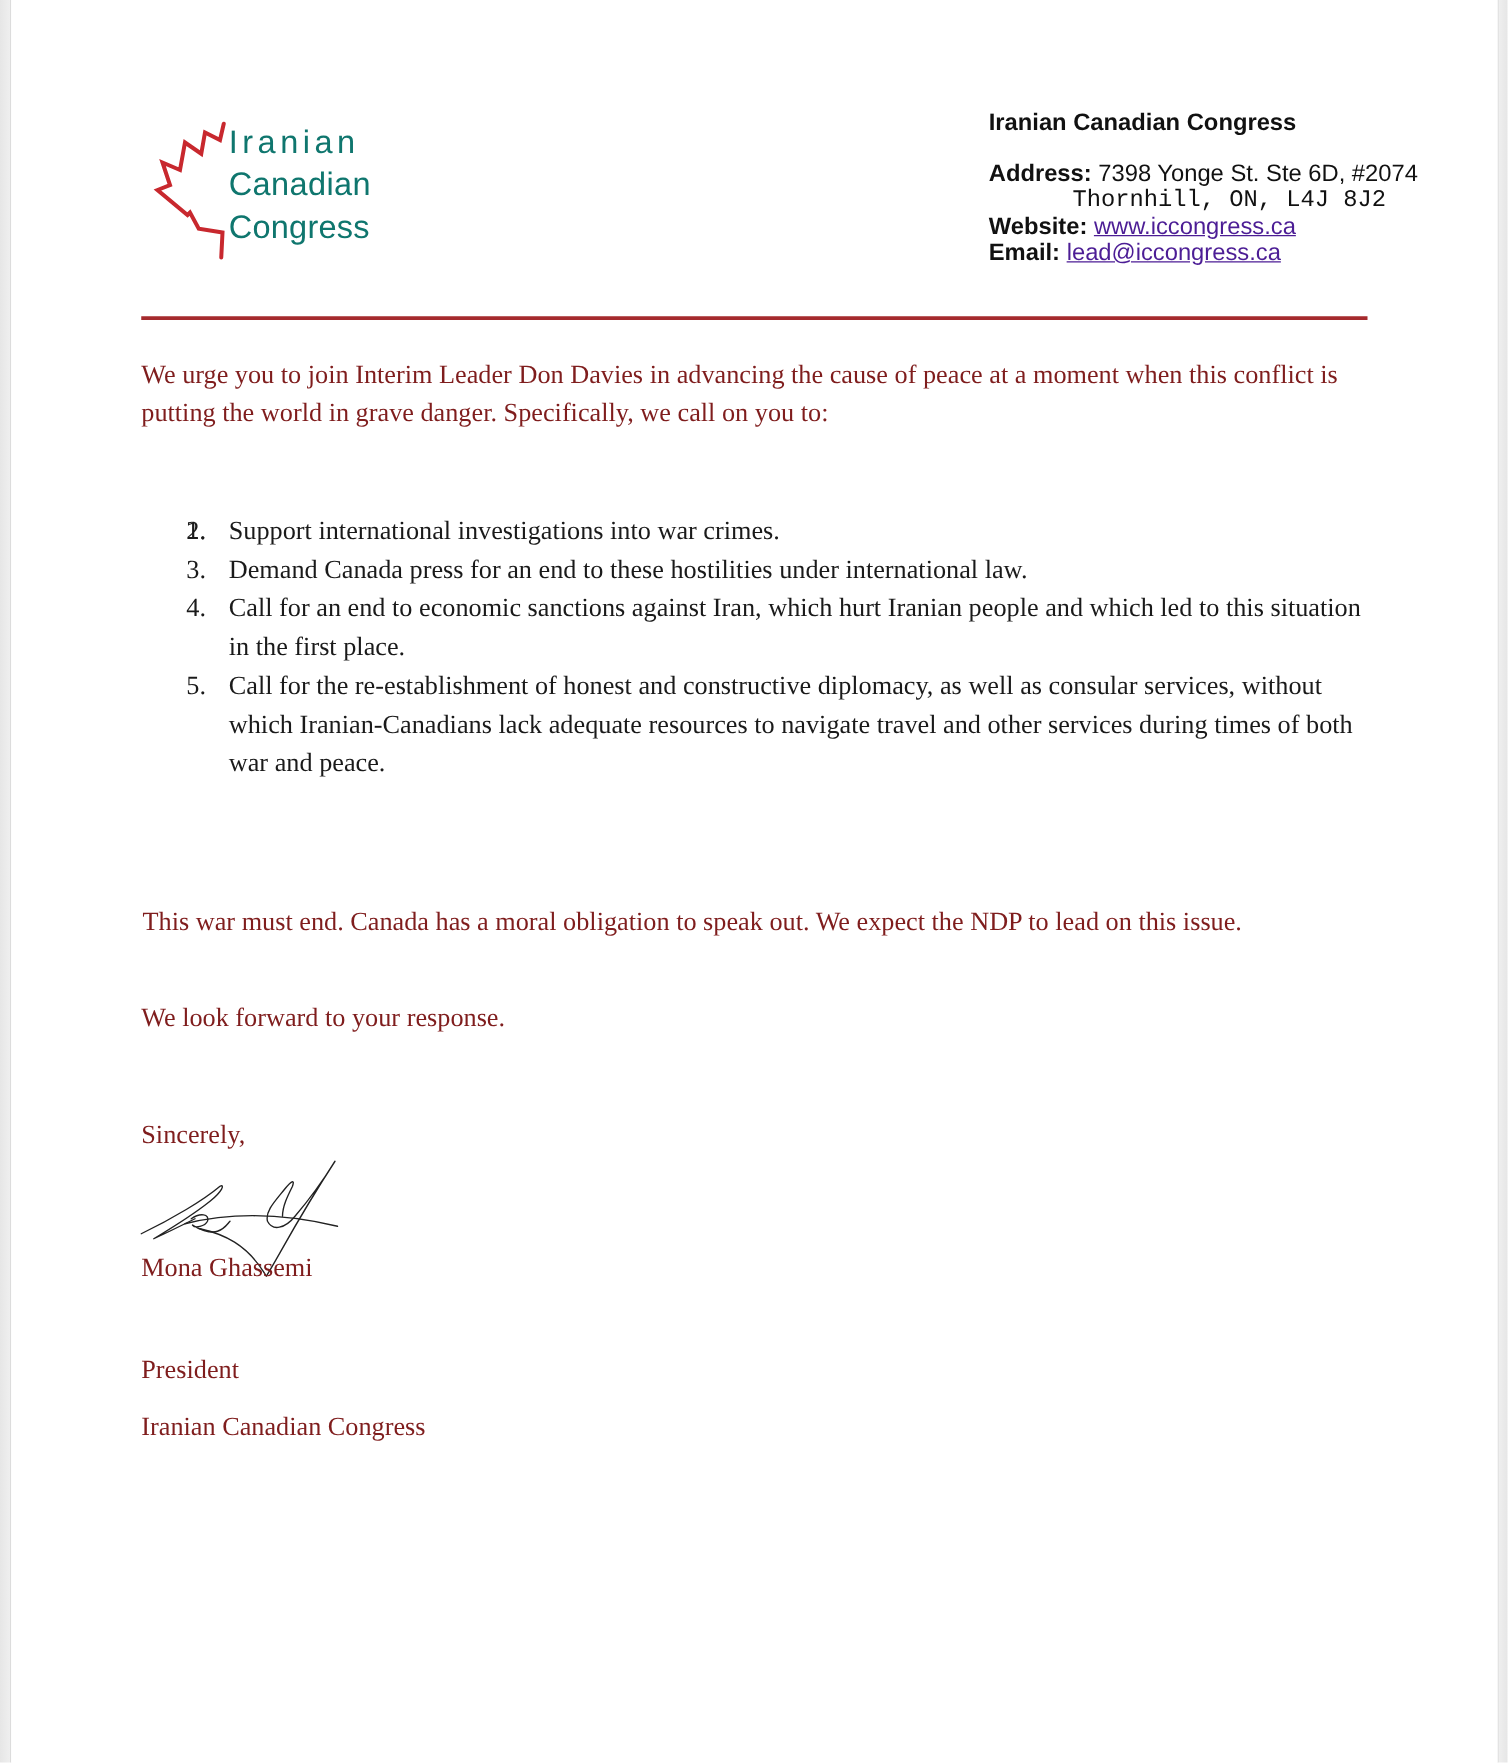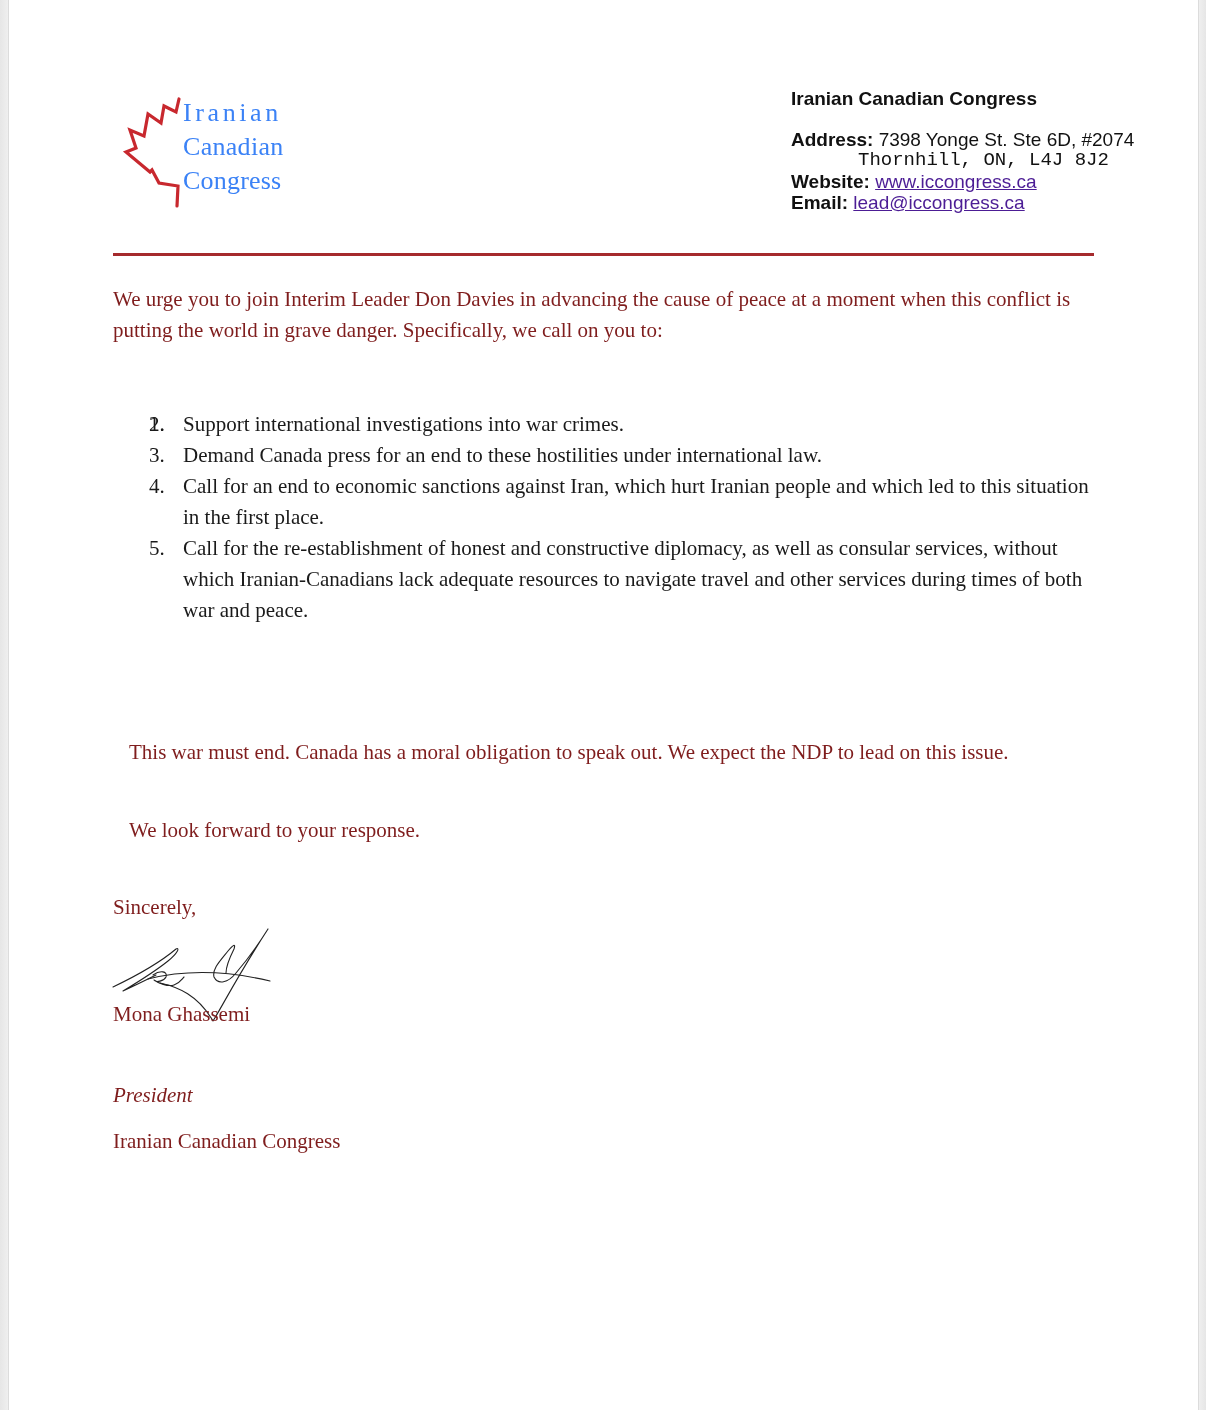--- a/index.html
+++ b/index.html
@@ -30,22 +30,22 @@
       background: #ffffff;
     }
 
     
     .logo {
       position: absolute; left: 122px; top: 96px; width: 190px; height: 112px;
     }
     .logo svg { position: absolute; left: 0; top: 0; }
     .logo-text {
       position: absolute; left: 61px; top: 0;
-      font-family: Liberation Serif, serif;
-      color: #3b82f6;
+      font-family: Liberation Sans, sans-serif;
+      color: #0f766e;
       font-size: 26px;
       line-height: 34px;
     }
     .logo-text .l1 { letter-spacing: 3.6px; }
     .logo-text .l2 { letter-spacing: 0.3px; }
     .logo-text .l3 { letter-spacing: 0.2px; }
 
     .org-block {
       position: absolute; left: 791px; top: 86px;
       font-family: "Liberation Sans", sans-serif;
@@ -89,21 +89,21 @@
     }
     .p-closing { top: 721px; }
     .p-forward { top: 799px; }
     .p-sincerely { top: 892px; }
 
     .signature {
       position: absolute; left: 108px; top: 925px; width: 170px; height: 102px;
     }
 
     .sig-name { top: 999px; }
-    .sig-title { top: 1080px; font-style: italic; }
+    .sig-title { top: 1080px; }
     .sig-org { top: 1126px; }
   </style>
 </head>
 <body>
 
 <div class="edge-left"></div>
 <div class="edge-right"></div>
 
 <div class="page">
 </div>
@@ -155,22 +155,22 @@
   <li>
     <span class="num">4.</span>
     <span>Call for an end to economic sanctions against Iran, which hurt Iranian people and which led to this situation in the first place.</span>
   </li>
   <li>
     <span class="num">5.</span>
     <span>Call for the re-establishment of honest and constructive diplomacy, as well as consular services, without which Iranian-Canadians lack adequate resources to navigate travel and other services during times of both war and peace.</span>
   </li>
 </ol>
 
-<p class="body-text p-closing" style="margin:16px">This war must end. Canada has a moral obligation to speak out. We expect the NDP to lead on this issue.</p>
-<p class="body-text p-forward" style="margin:16px">We look forward to your response.</p>
+<p class="body-text p-closing" style="margin:1px">This war must end. Canada has a moral obligation to speak out. We expect the NDP to lead on this issue.</p>
+<p class="body-text p-forward" style="margin:0">We look forward to your response.</p>
 
 <p class="body-text p-sincerely" style="margin:0">Sincerely,</p>
 
 <div class="signature">
   <svg width="170" height="102" viewBox="0 0 170 102">
     <g fill="none" stroke="#222" stroke-width="1.1" stroke-linecap="round" stroke-linejoin="round">
       <path d="M5,62 C30,50 55,35 68,24 C72,22 70,28 60,36 C45,48 25,60 15,66 C28,60 40,54 48,50"></path>
       <path d="M45,50 C52,45 60,46 58,52 C56,56 48,58 46,55 C50,58 60,62 66,60 C72,58 74,54 76,52"></path>
       <path d="M40,54 C80,44 120,46 162,56"></path>
       <path d="M52,58 C70,62 90,70 105,96 C115,80 130,50 160,4 C150,20 140,34 128,48 C120,58 110,60 106,52 C104,44 112,36 120,26 C125,20 128,18 126,24 C122,32 118,40 118,48"></path>

